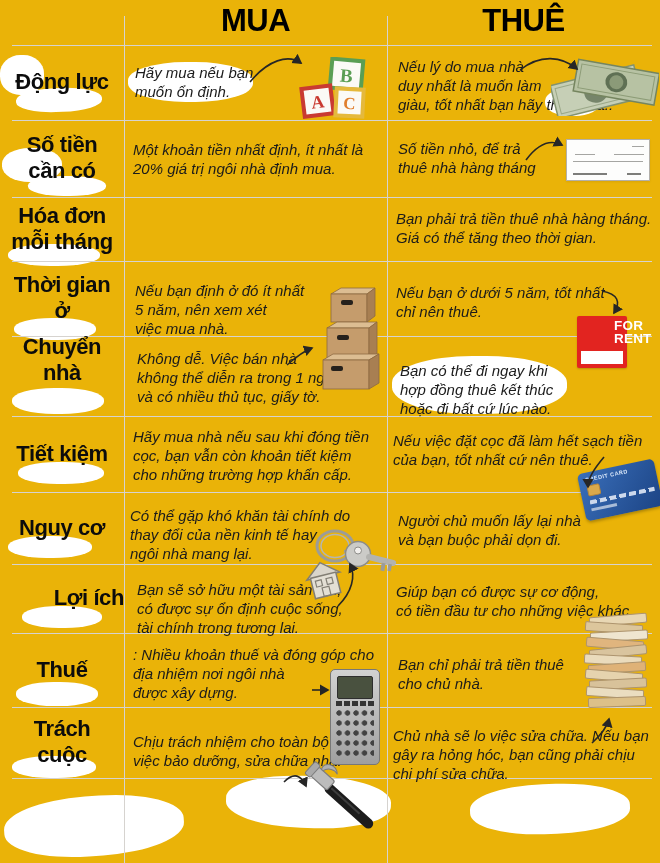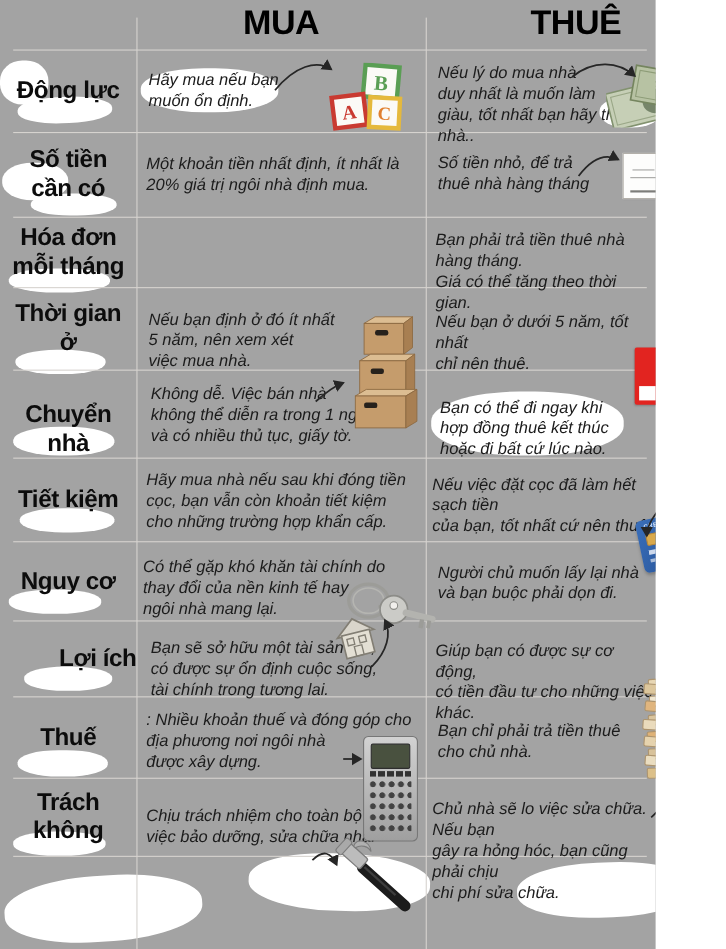--- a/index.html
+++ b/index.html
@@ -1,16 +1,16 @@
 <!DOCTYPE html>
 <html><head>
 <meta charset="utf-8">
 <style>
   html,body{margin:0;padding:0;}
-  .page{position:relative;width:596px;height:863px;background:#a3a3a3;overflow:hidden;
+  .page{position:relative;width:660px;height:863px;background:#eab308;overflow:hidden;
         font-family:"Liberation Sans",sans-serif;color:#151515;}
   .smudge{position:absolute;background:#ffffff;border-radius:46%;z-index:1;}
   .vline{position:absolute;top:16px;bottom:0;width:1px;background:#d6d3cf;z-index:2;}
   .hline{position:absolute;left:12px;right:8px;height:1px;background:#d6d3cf;z-index:2;}
   .hdr{position:absolute;top:3px;font-weight:bold;font-size:31px;letter-spacing:-0.5px;
        color:#000;text-align:center;z-index:3;}
   .cat{position:absolute;left:0;width:124px;text-align:center;font-weight:bold;font-size:22px;
        line-height:26px;color:#0c0c0c;letter-spacing:-0.4px;white-space:pre-line;z-index:3;}
   .cell{position:absolute;font-style:italic;font-size:15px;line-height:19px;color:#1b1b1b;
         white-space:pre-line;z-index:3;}
@@ -98,28 +98,28 @@
   <div class="hdr" style="left:124px;width:263px;">MUA</div>
   <div class="hdr" style="left:387px;width:273px;">THUÊ</div>
 
   <div class="cat" style="top:69px;">Động lực</div>
   <div class="cat" style="top:132px;">Số tiền
 cần có</div>
   <div class="cat" style="top:203px;">Hóa đơn
 mỗi tháng</div>
   <div class="cat" style="top:272px;">Thời gian
 ở</div>
-  <div class="cat" style="top:364px;">Chuyển
+  <div class="cat" style="top:334px;">Chuyển
 nhà</div>
   <div class="cat" style="top:441px;">Tiết kiệm</div>
   <div class="cat" style="top:515px;">Nguy cơ</div>
   <div class="cat" style="top:585px;text-align:right;">Lợi ích</div>
   <div class="cat" style="top:657px;">Thuế</div>
   <div class="cat" style="top:716px;">Trách
-không</div>
+cuộc</div>
 
   <div class="cell" style="left:135px;top:63px;">Hãy mua nếu bạn
 muốn ổn định.</div>
   <div class="cell" style="left:133px;top:140px;">Một khoản tiền nhất định, ít nhất là
 20% giá trị ngôi nhà định mua.</div>
   <div class="cell" style="left:135px;top:281px;">Nếu bạn định ở đó ít nhất
 5 năm, nên xem xét
 việc mua nhà.</div>
   <div class="cell" style="left:137px;top:349px;">Không dễ. Việc bán nhà
 không thể diễn ra trong 1 ngày
@@ -127,21 +127,21 @@
   <div class="cell" style="left:133px;top:427px;">Hãy mua nhà nếu sau khi đóng tiền
 cọc, bạn vẫn còn khoản tiết kiệm
 cho những trường hợp khẩn cấp.</div>
   <div class="cell" style="left:130px;top:506px;">Có thể gặp khó khăn tài chính do
 thay đổi của nền kinh tế hay
 ngôi nhà mang lại.</div>
   <div class="cell" style="left:137px;top:580px;">Bạn sẽ sở hữu một tài sản lớn,
 có được sự ổn định cuộc sống,
  tài chính trong tương lai.</div>
   <div class="cell" style="left:133px;top:645px;">: Nhiều khoản thuế và đóng góp cho
-địa phương nơi ngôi nhà
+địa nhiệm nơi ngôi nhà
 được xây dựng.</div>
   <div class="cell" style="left:133px;top:732px;">Chịu trách nhiệm cho toàn bộ
 việc bảo dưỡng, sửa chữa nhà.</div>
 
   <div class="cell" style="left:398px;top:57px;">Nếu lý do mua nhà
 duy nhất là muốn làm
 giàu, tốt nhất bạn hãy thuê nhà..</div>
   <div class="cell" style="left:398px;top:139px;">Số tiền nhỏ, để trả
 thuê nhà hàng tháng</div>
   <div class="cell" style="left:396px;top:209px;">Bạn phải trả tiền thuê nhà hàng tháng.

